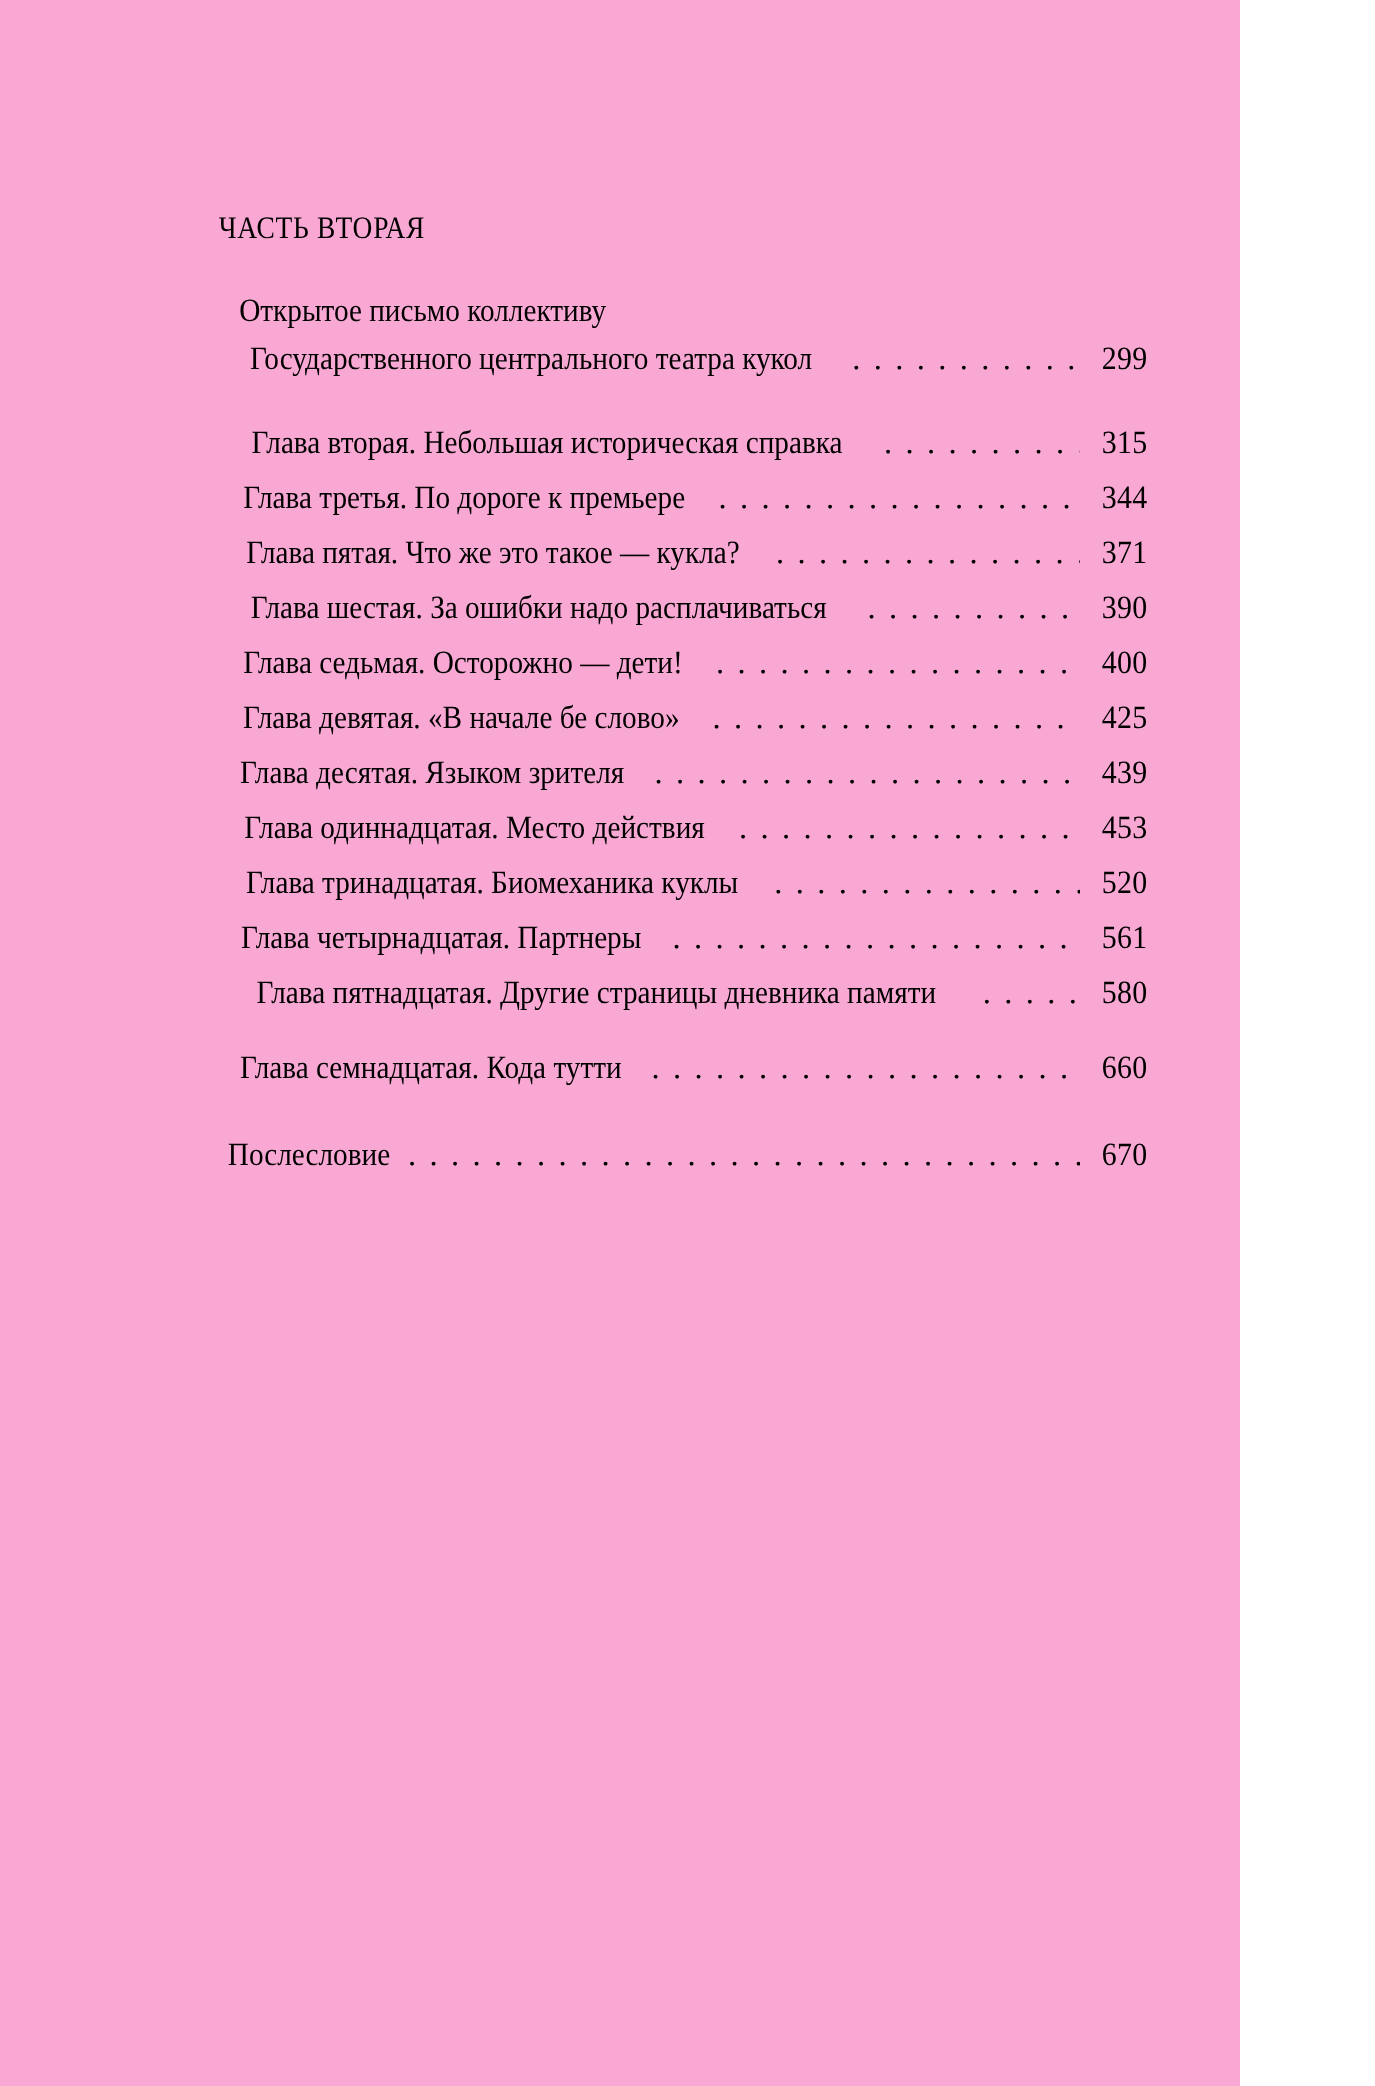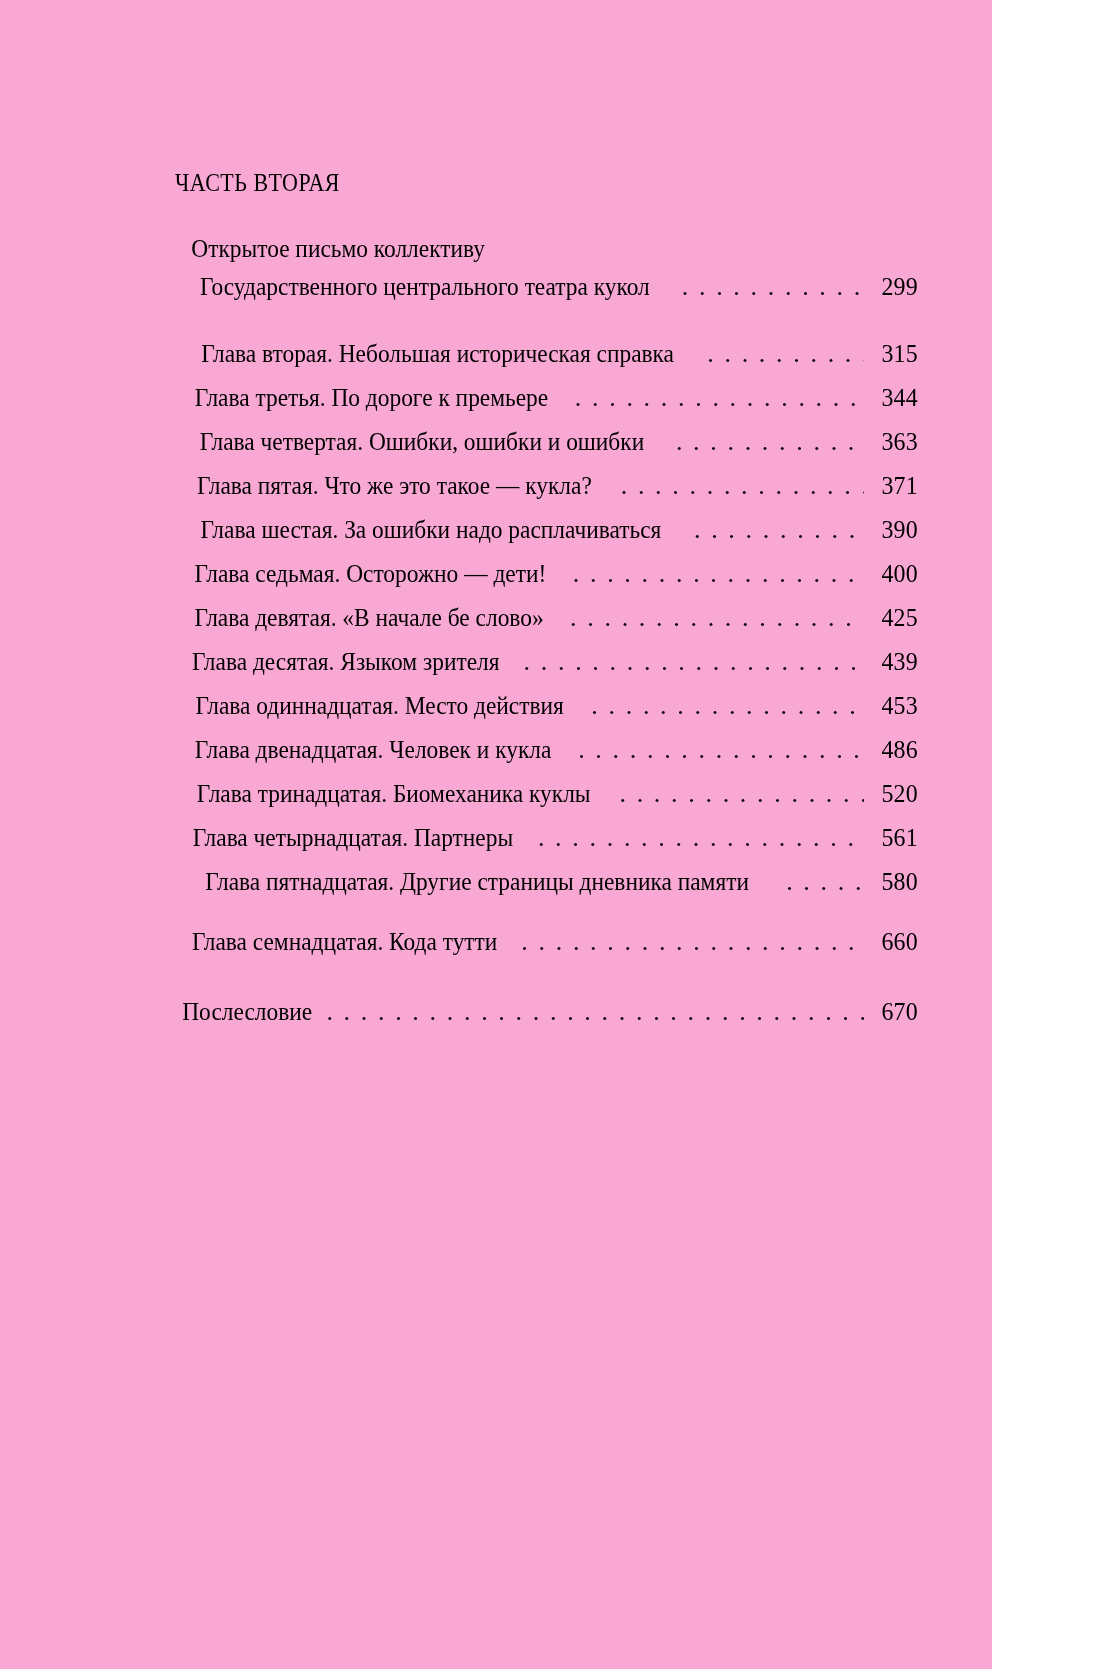--- a/index.html
+++ b/index.html
@@ -135,27 +135,20 @@
         </div>
         <div class="entry">
           <div class="row">
             <span class="title">Глава третья. По дороге к премьере</span>
             <span class="leader"></span>
             <span class="page-num">344</span>
           </div>
         </div>
         <div class="entry">
           <div class="row">
-            <span class="title">Глава четвертая. Ошибки, ошибки и ошибки</span>
-            <span class="leader"></span>
-            <span class="page-num">363</span>
-          </div>
-        </div>
-        <div class="entry">
-          <div class="row">
             <span class="title">Глава пятая. Что же это такое — кукла?</span>
             <span class="leader"></span>
             <span class="page-num">371</span>
           </div>
         </div>
         <div class="entry">
           <div class="row">
             <span class="title">Глава шестая. За ошибки надо расплачиваться</span>
             <span class="leader"></span>
             <span class="page-num">390</span>
@@ -180,27 +173,20 @@
             <span class="title">Глава десятая. Языком зрителя</span>
             <span class="leader"></span>
             <span class="page-num">439</span>
           </div>
         </div>
         <div class="entry">
           <div class="row">
             <span class="title">Глава одиннадцатая. Место действия</span>
             <span class="leader"></span>
             <span class="page-num">453</span>
-          </div>
-        </div>
-        <div class="entry">
-          <div class="row">
-            <span class="title">Глава двенадцатая. Человек и кукла</span>
-            <span class="leader"></span>
-            <span class="page-num">486</span>
           </div>
         </div>
         <div class="entry">
           <div class="row">
             <span class="title">Глава тринадцатая. Биомеханика куклы</span>
             <span class="leader"></span>
             <span class="page-num">520</span>
           </div>
         </div>
         <div class="entry">

